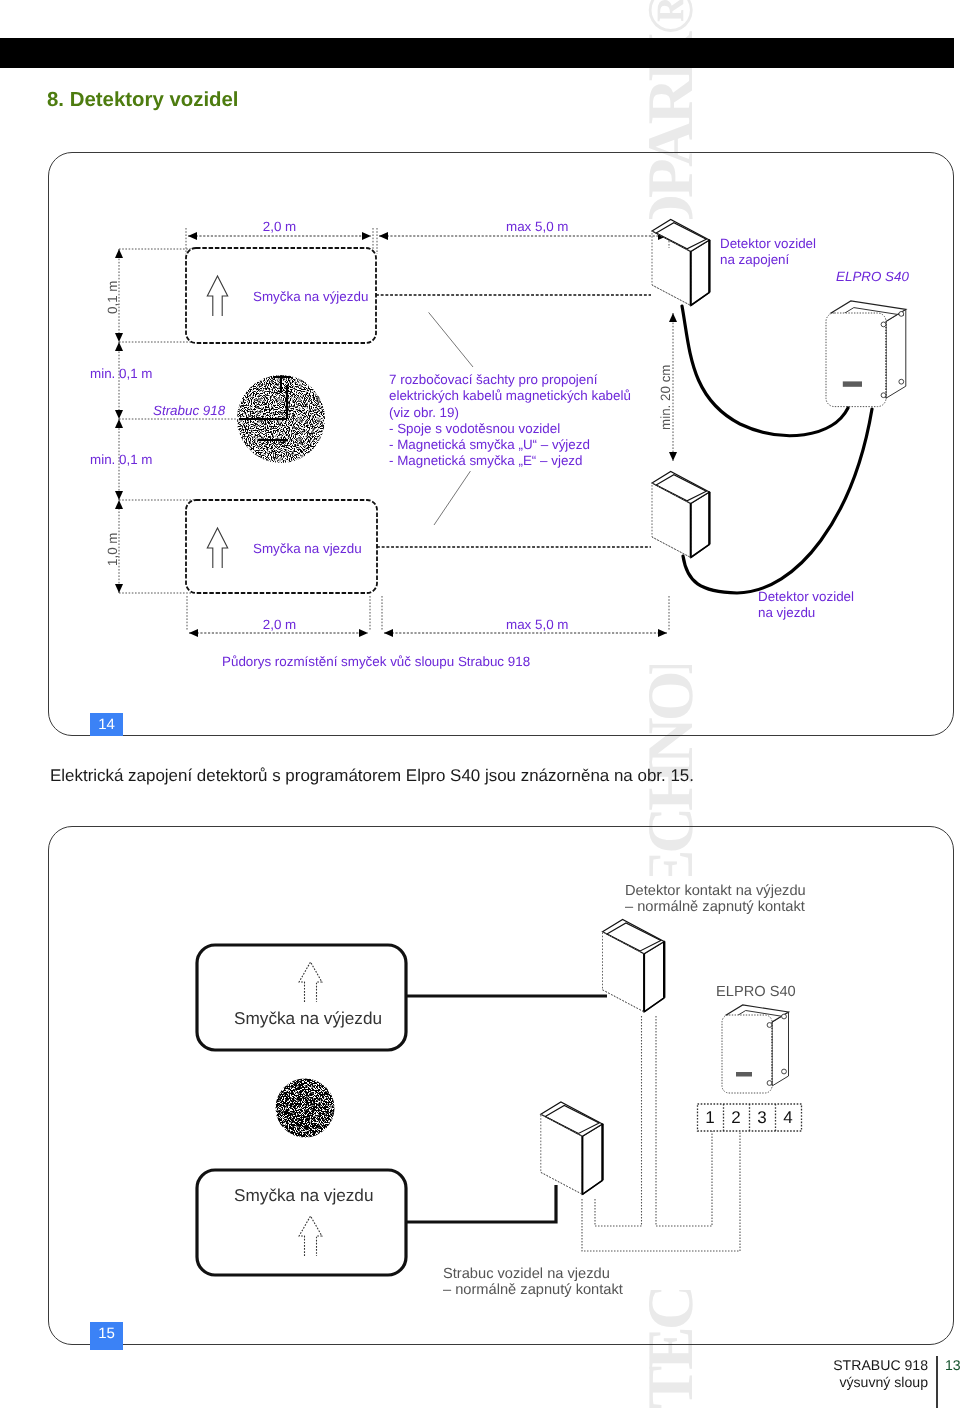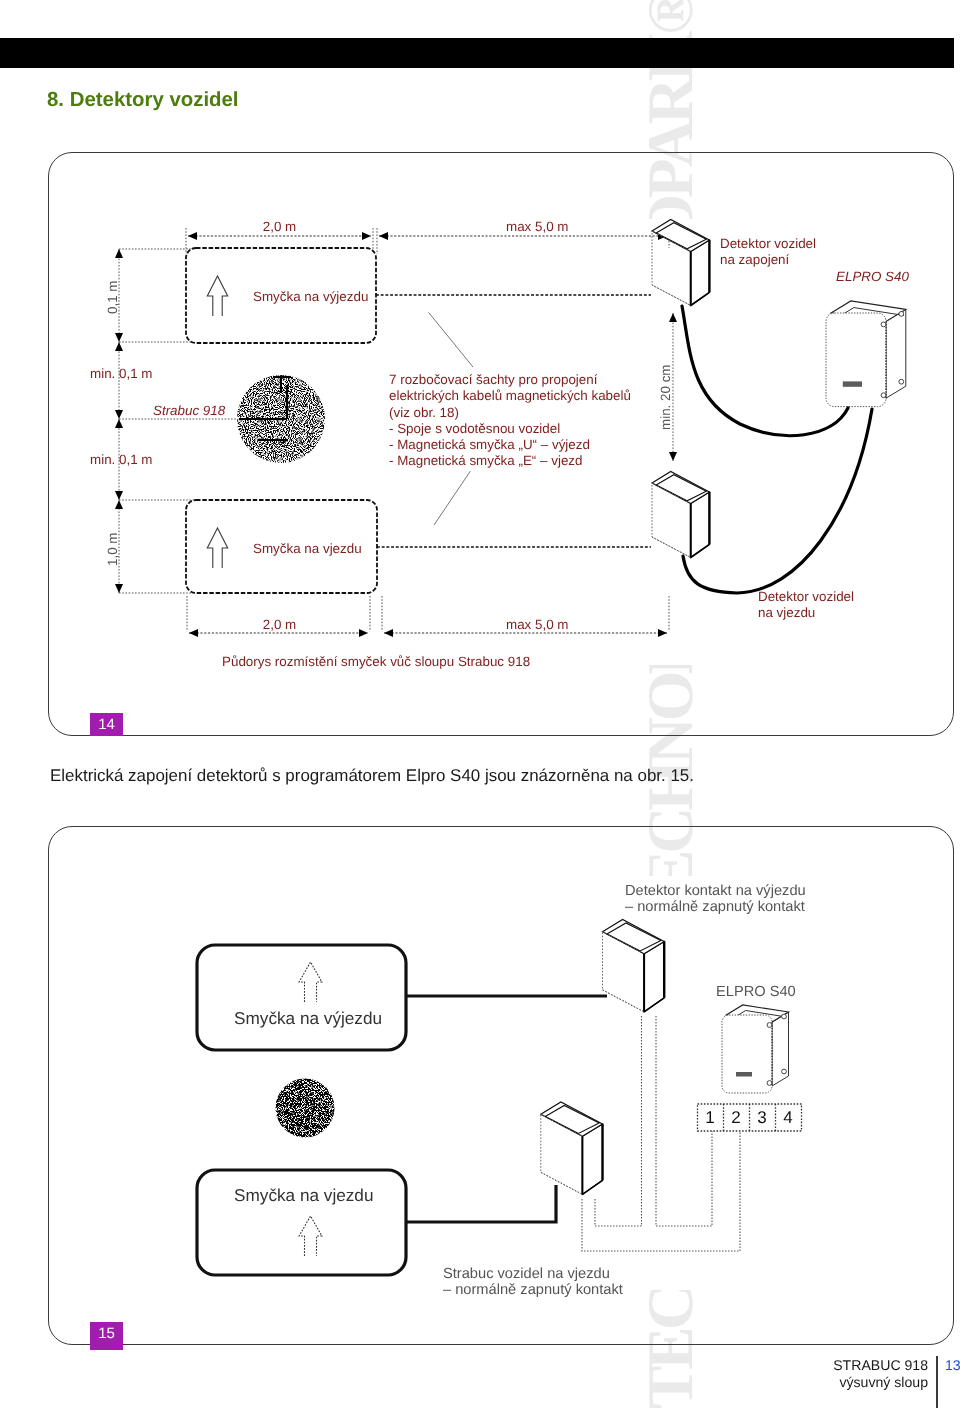--- a/index.html
+++ b/index.html
@@ -5,43 +5,43 @@
   html,body{margin:0;padding:0;}
   body{width:960px;height:1408px;background:#fff;font-family:"Liberation Sans",sans-serif;position:relative;overflow:hidden;-webkit-font-smoothing:antialiased;text-rendering:geometricPrecision;}
   #page{position:absolute;left:0;top:0;width:960px;height:1408px;}
   .hdrbar{position:absolute;left:0;top:38px;width:954px;height:30px;background:#000;}
   .hdrtxt{position:absolute;left:64px;top:41px;font-size:22.5px;color:#fff;font-weight:700;letter-spacing:0.2px;}
   .hdrtxt .light{font-weight:400;}
   .sect{position:absolute;left:47px;top:89px;font-size:20.4px;font-weight:700;color:#4d7c0f;}
   .para{position:absolute;font-size:16.95px;color:#1a1a1a;}
   .figframe{position:absolute;border:1px solid #3a3a3a;border-radius:24px;box-sizing:border-box;background:transparent;}
   .imgbg{position:absolute;background:#fff;}
-  .fignum{position:absolute;background:#a21caf;color:#fff;font-size:15px;text-align:center;}
+  .fignum{position:absolute;background:#3b82f6;color:#fff;font-size:15px;text-align:center;}
   .ftr{position:absolute;}
-  .dtxt{position:absolute;font-family:"Liberation Sans",sans-serif;font-size:13.4px;color:#7f1d1d;white-space:nowrap;line-height:16.3px;}
+  .dtxt{position:absolute;font-family:"Liberation Sans",sans-serif;font-size:13.4px;color:#6d28d9;white-space:nowrap;line-height:16.3px;}
   .vtxt{position:absolute;font-family:"Liberation Sans",sans-serif;font-size:13.4px;color:#555;white-space:nowrap;transform-origin:0 0;transform:rotate(-90deg);}
   .ital{font-style:italic;}
   .dtxt.f15{font-size:14.65px;line-height:16px;color:#555;}
   .dtxt.f15loop{font-size:17.2px;line-height:20px;color:#333;}
   .termcell{flex:1;text-align:center;font-family:"Liberation Sans",sans-serif;font-size:17px;line-height:27px;color:#111;}
 
 
   .wmwrap{position:absolute;left:0;top:0;width:960px;height:1408px;}
   .wmtext{font-family:"Liberation Serif",serif;font-size:65px;font-weight:700;fill:#eaeaea;letter-spacing:-4px;}
   #fig14bg{left:60px;top:219px;width:880px;height:446px;}
   #fig15bg{left:60px;top:876px;width:880px;height:414px;}
   #fig14frame{left:48px;top:152px;width:906px;height:584px;}
   #fig14num{left:90px;top:713px;width:33px;height:23px;line-height:23px;}
   #bodytext{left:50px;top:766px;}
   #fig15frame{left:48px;top:826px;width:906px;height:519px;}
   #fig15num{left:90px;top:1322px;width:33px;height:28px;line-height:23px;}
   #footer{left:0;top:1346px;width:960px;height:62px;}
   .ftrtxt{position:absolute;left:0;top:11px;width:928px;text-align:right;font-size:14.1px;color:#1a1a1a;line-height:17px;}
   .ftrsep{position:absolute;left:936px;top:10px;width:1.6px;height:52px;background:#3a3a3a;}
-  .ftrpage{position:absolute;left:945px;top:11px;font-size:14.1px;color:#1d4ed8;}
+  .ftrpage{position:absolute;left:945px;top:11px;font-size:14.1px;color:#14532d;}
 </style>
 </head>
 <body>
 
 <div id="page">
 
   <div class="wmwrap">
     <svg width="960" height="1408" viewBox="0 0 960 1408">
       <g transform="translate(692,1409) rotate(-90)">
         <text x="0" y="0" class="wmtext" id="wmtext">TECHNOPARK® TECHNOPARK® TECHNOPARK® TECHNOPARK®</text>
@@ -174,21 +174,21 @@
   <div class="vtxt" style="left:105px;top:566px;">1,0 m</div>
   <div class="vtxt" style="left:658px;top:430px;">min. 20 cm</div>
   <div class="dtxt" style="left:253px;top:289px;">Smyčka na výjezdu</div>
   <div class="dtxt" style="left:253px;top:541px;">Smyčka na vjezdu</div>
   <div class="dtxt ital" style="left:153px;top:403px;">Strabuc 918</div>
   <div class="dtxt" style="left:222px;top:654px;">Půdorys rozmístění smyček vůč sloupu Strabuc 918</div>
   <div class="dtxt ital" style="left:836px;top:269px;">ELPRO S40</div>
   <div class="dtxt" style="left:389px;top:372px;">
     <div>7 rozbočovací šachty pro propojení</div>
     <div>elektrických kabelů magnetických kabelů</div>
-    <div>(viz obr. 18)</div>
+    <div>(viz obr. 19)</div>
     <div>- Spoje s vodotěsnou vozidel</div>
     <div>- Magnetická smyčka „U“ – výjezd</div>
     <div>- Magnetická smyčka „E“ – vjezd</div>
   </div>
   <div class="dtxt" style="left:720px;top:236px;">
     <div>Detektor vozidel</div>
     <div>na zapojení</div>
   </div>
   <div class="dtxt" style="left:758px;top:589px;">
     <div>Detektor vozidel</div>

